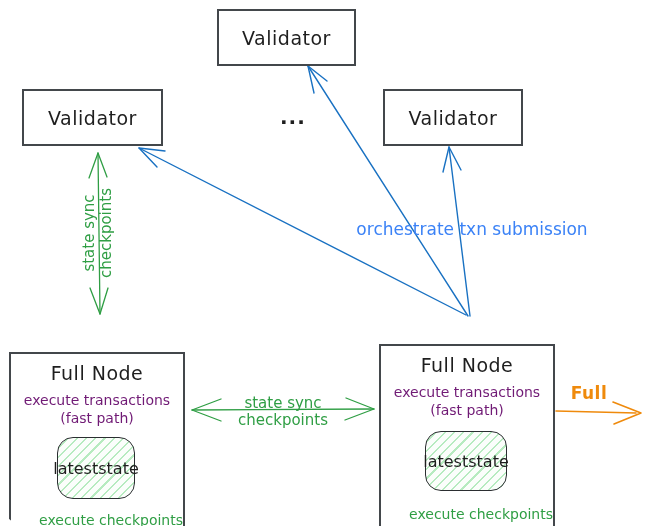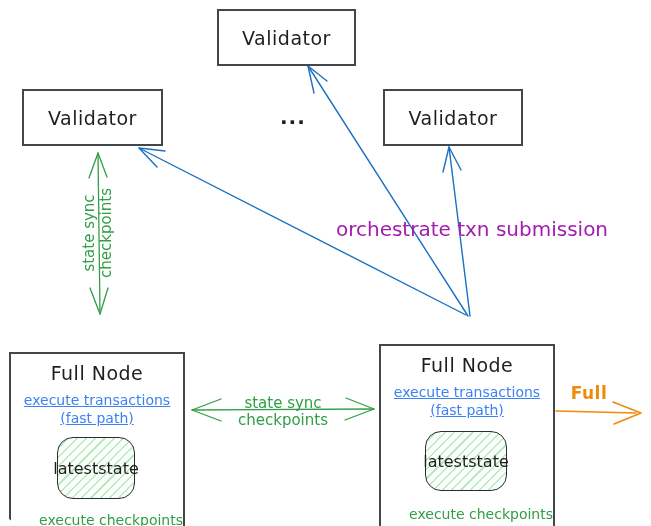--- a/index.html
+++ b/index.html
@@ -8,33 +8,33 @@
     font-family:"DejaVu Sans","Liberation Sans",sans-serif;color:#1e1e1e;border-radius:27px;
   }
   .arrows{position:absolute;left:0;top:0;width:651px;height:526px;pointer-events:none;}
   .box{
     position:absolute;border:2px solid #43474b;background:#ffffff;box-sizing:border-box;
     display:flex;align-items:center;justify-content:center;
   }
   .validator{font-size:19px;letter-spacing:0.5px;}
   .fullnode{display:block;margin-top:27px;}
   .fn-title{position:absolute;left:0;right:0;text-align:center;font-size:19px;letter-spacing:0.5px;}
-  .fn-blue{position:absolute;left:0;right:0;text-align:center;font-size:14px;color:#3b82f6;line-height:18px;text-decoration:underline;}
+  .fn-blue{position:absolute;left:0;right:0;text-align:center;font-size:14px;color:#701a75;line-height:18px;}
   .fn-green{position:absolute;left:0;right:0;text-align:right;font-size:14px;color:#2f9e44;}
   .statebox{
     position:absolute;border:1.8px solid #2b2e31;border-radius:16px;box-sizing:border-box;
     display:flex;flex-direction:row;align-items:center;justify-content:center;
     font-size:16px;line-height:19px;
     background-color:#fbfefb;
     background-image:repeating-linear-gradient(135deg,#b7ebc0 0px,#b7ebc0 1.5px,transparent 1.5px,transparent 6.5px);
   }
   .ellipsis{position:absolute;font-size:20px;font-weight:bold;letter-spacing:1px;}
   .lbl{position:absolute;transform:translate(-50%,-50%);text-align:center;white-space:nowrap;}
   .lbl-green{color:#2f9e44;font-size:15px;line-height:17px;}
-  .lbl-blue{color:#a21caf;font-size:20px;}
+  .lbl-blue{color:#3b82f6;font-size:17px;}
   .lbl-orange{color:#ef8a0c;font-size:17px;font-weight:bold;letter-spacing:0.5px;}
   .vertical{transform:translate(-50%,-50%) rotate(-90deg);}
 </style>
 </head>
 <body>
 
 <div class="canvas">
 
   <svg class="arrows" width="651" height="526" viewBox="0 0 651 526">
 

